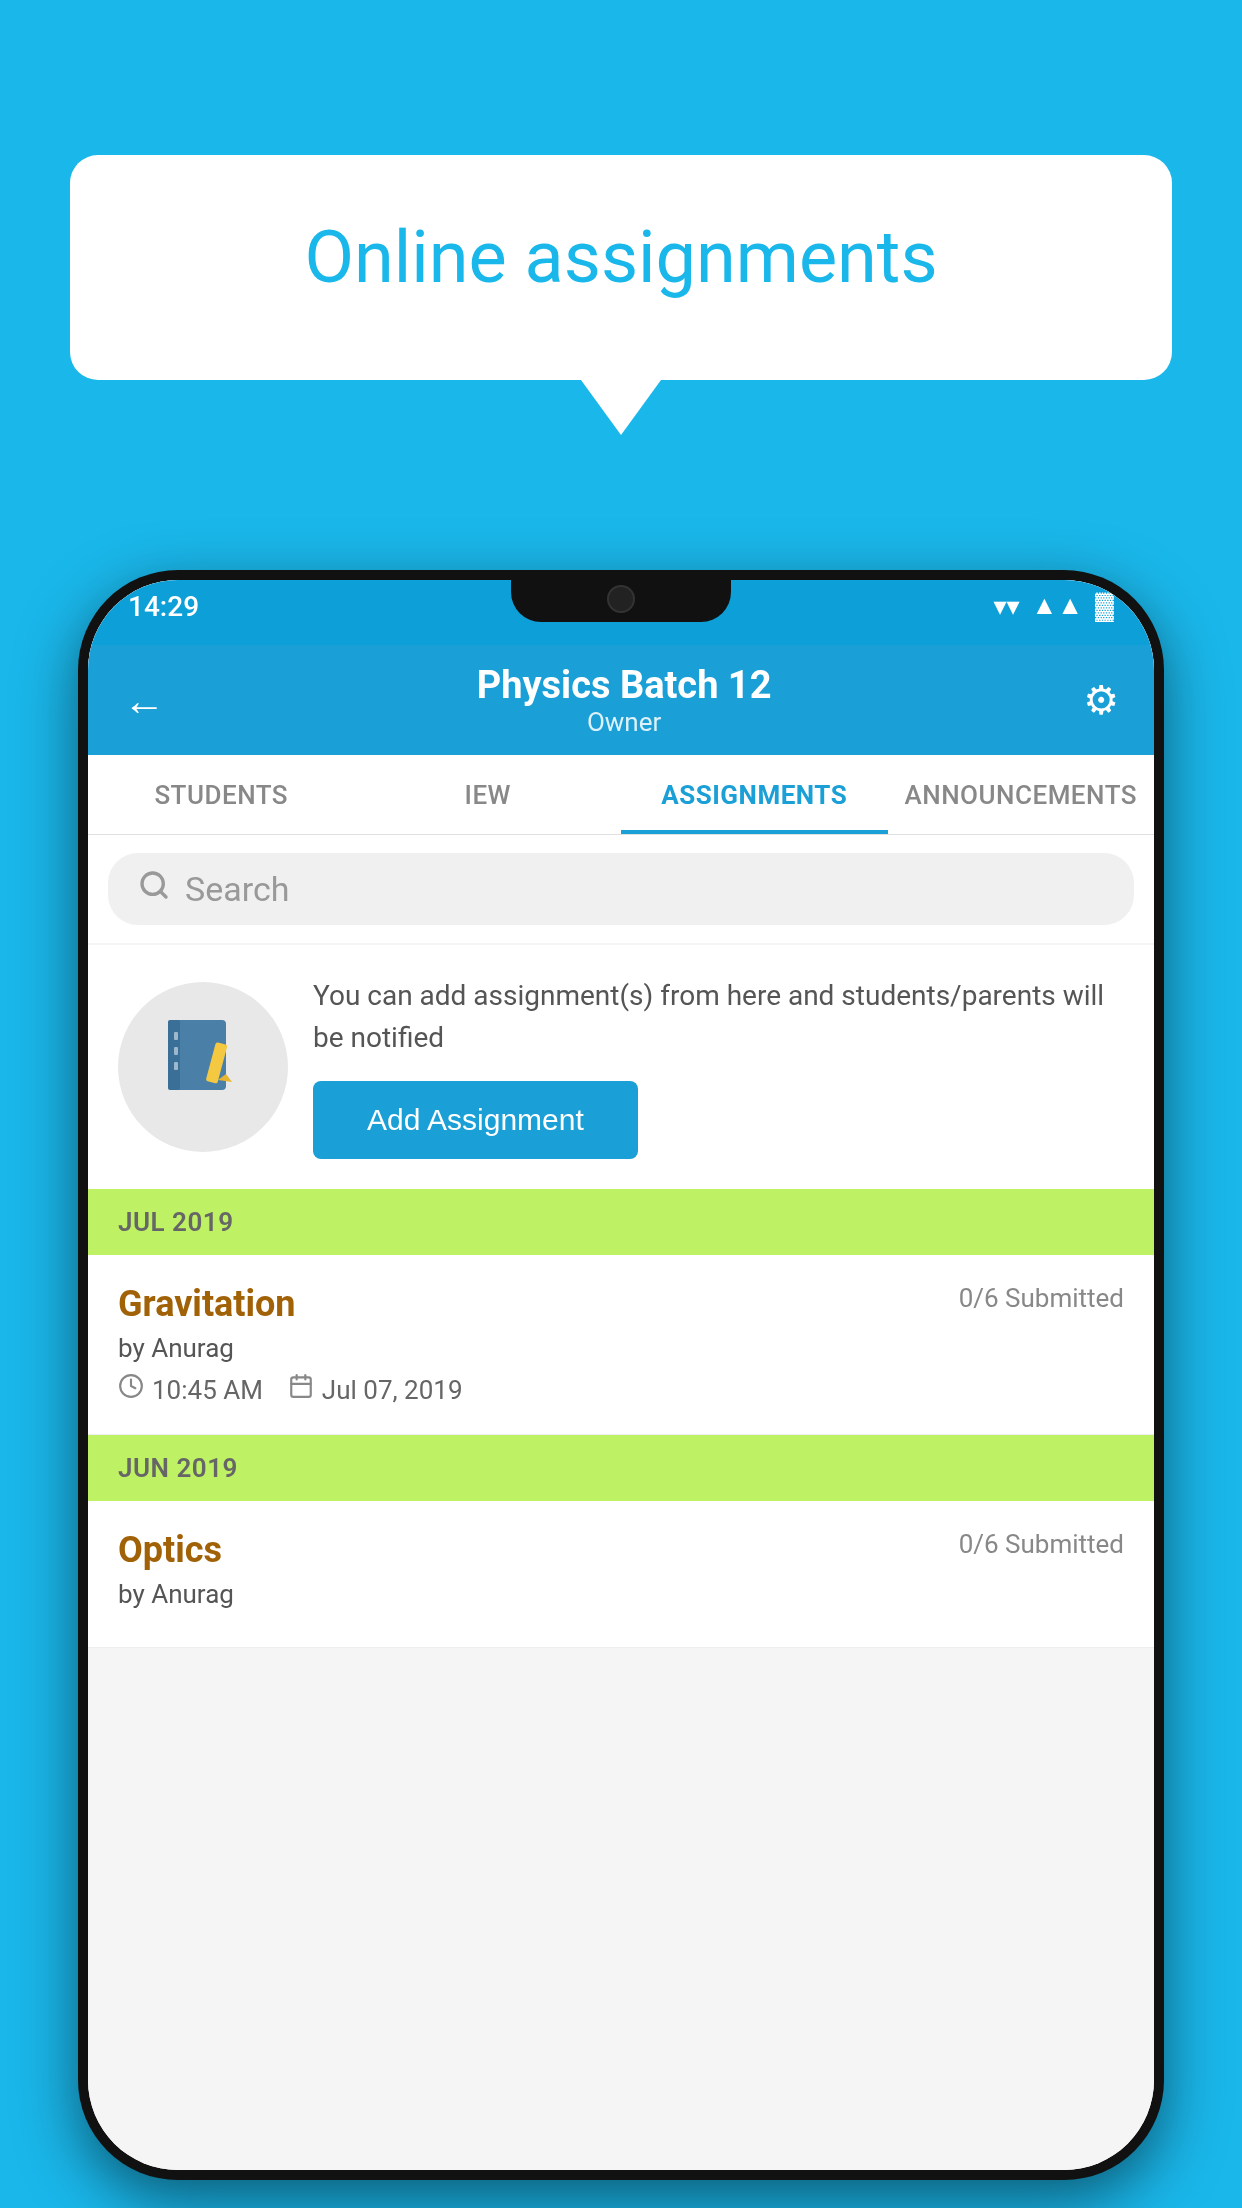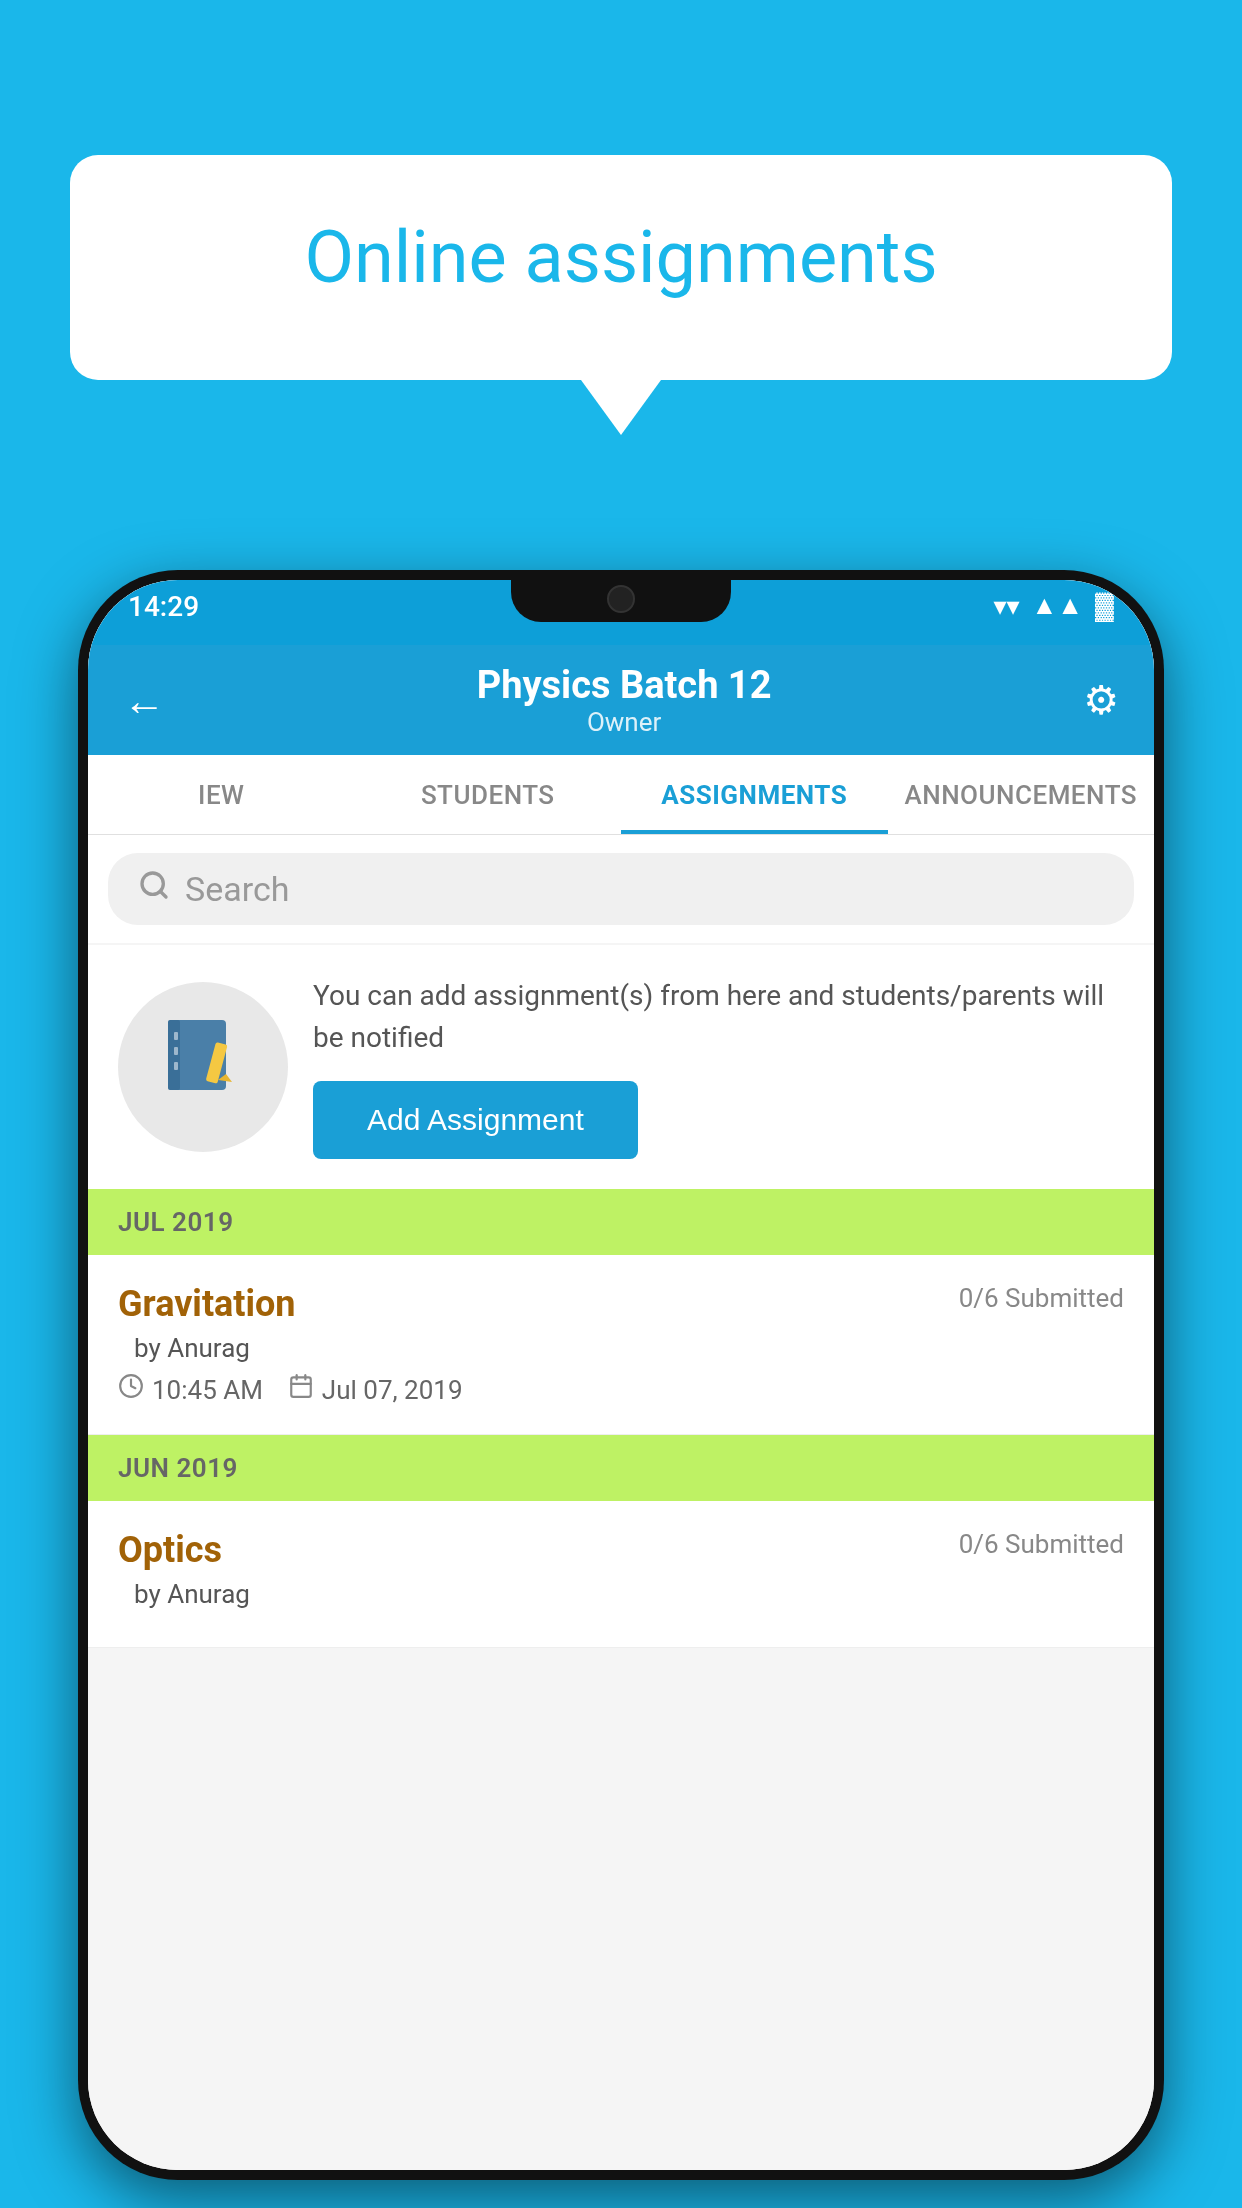--- a/index.html
+++ b/index.html
@@ -311,21 +311,20 @@
 
     .assignment-submitted {
       font-size: 26px;
       color: #888;
     }
 
     .assignment-by {
       font-size: 26px;
       color: #555;
       margin-bottom: 10px;
-      margin-left: 16px;
     }
 
     .assignment-meta {
       display: flex;
       align-items: center;
       gap: 25px;
     }
 
     .meta-item {
       display: flex;
@@ -389,24 +388,24 @@
         <span class="header-back">←</span>
         <div class="header-title-container">
           <div class="header-title">Physics Batch 12</div>
           <div class="header-subtitle">Owner</div>
         </div>
         <span class="header-settings">⚙</span>
       </div>
 
       <div class="tabs-container">
         <div class="tab-item">
+          <span>STUDENTS</span>
+        </div>
+        <div class="tab-item">
           <span>IEW</span>
-        </div>
-        <div class="tab-item">
-          <span>STUDENTS</span>
         </div>
         <div class="tab-item active">
           <span>ASSIGNMENTS</span>
         </div>
         <div class="tab-item">
           <span>ANNOUNCEMENTS</span>
         </div>
       </div>
 
       <div class="scrollable-content">

